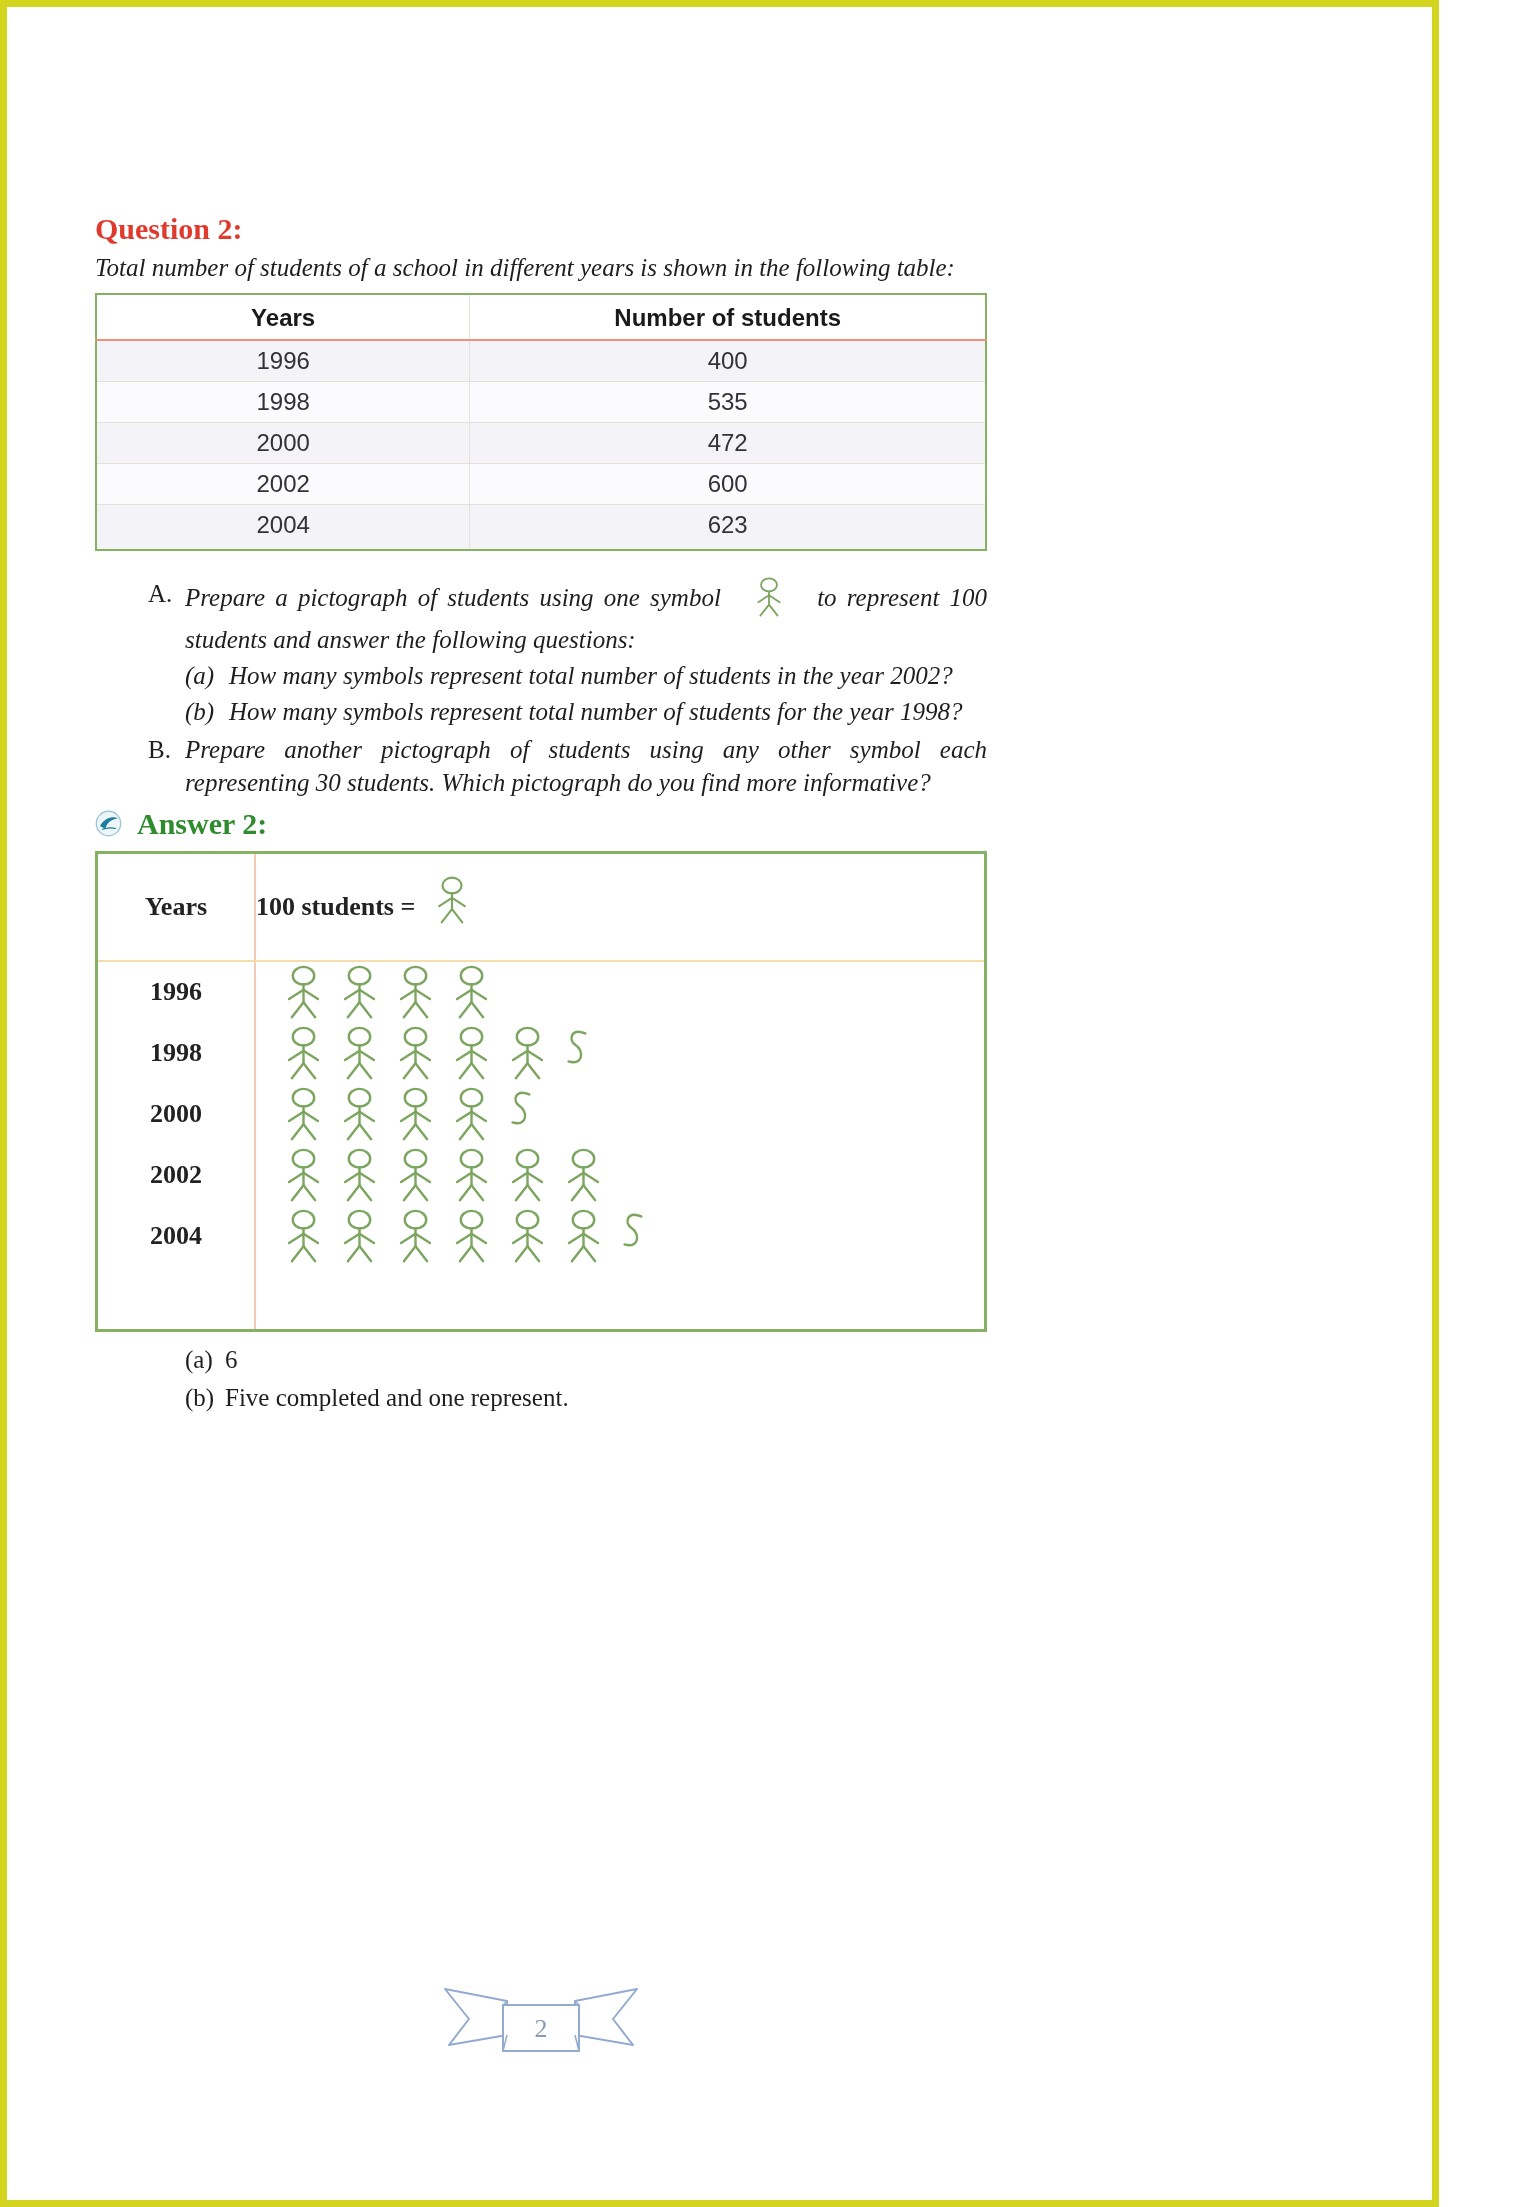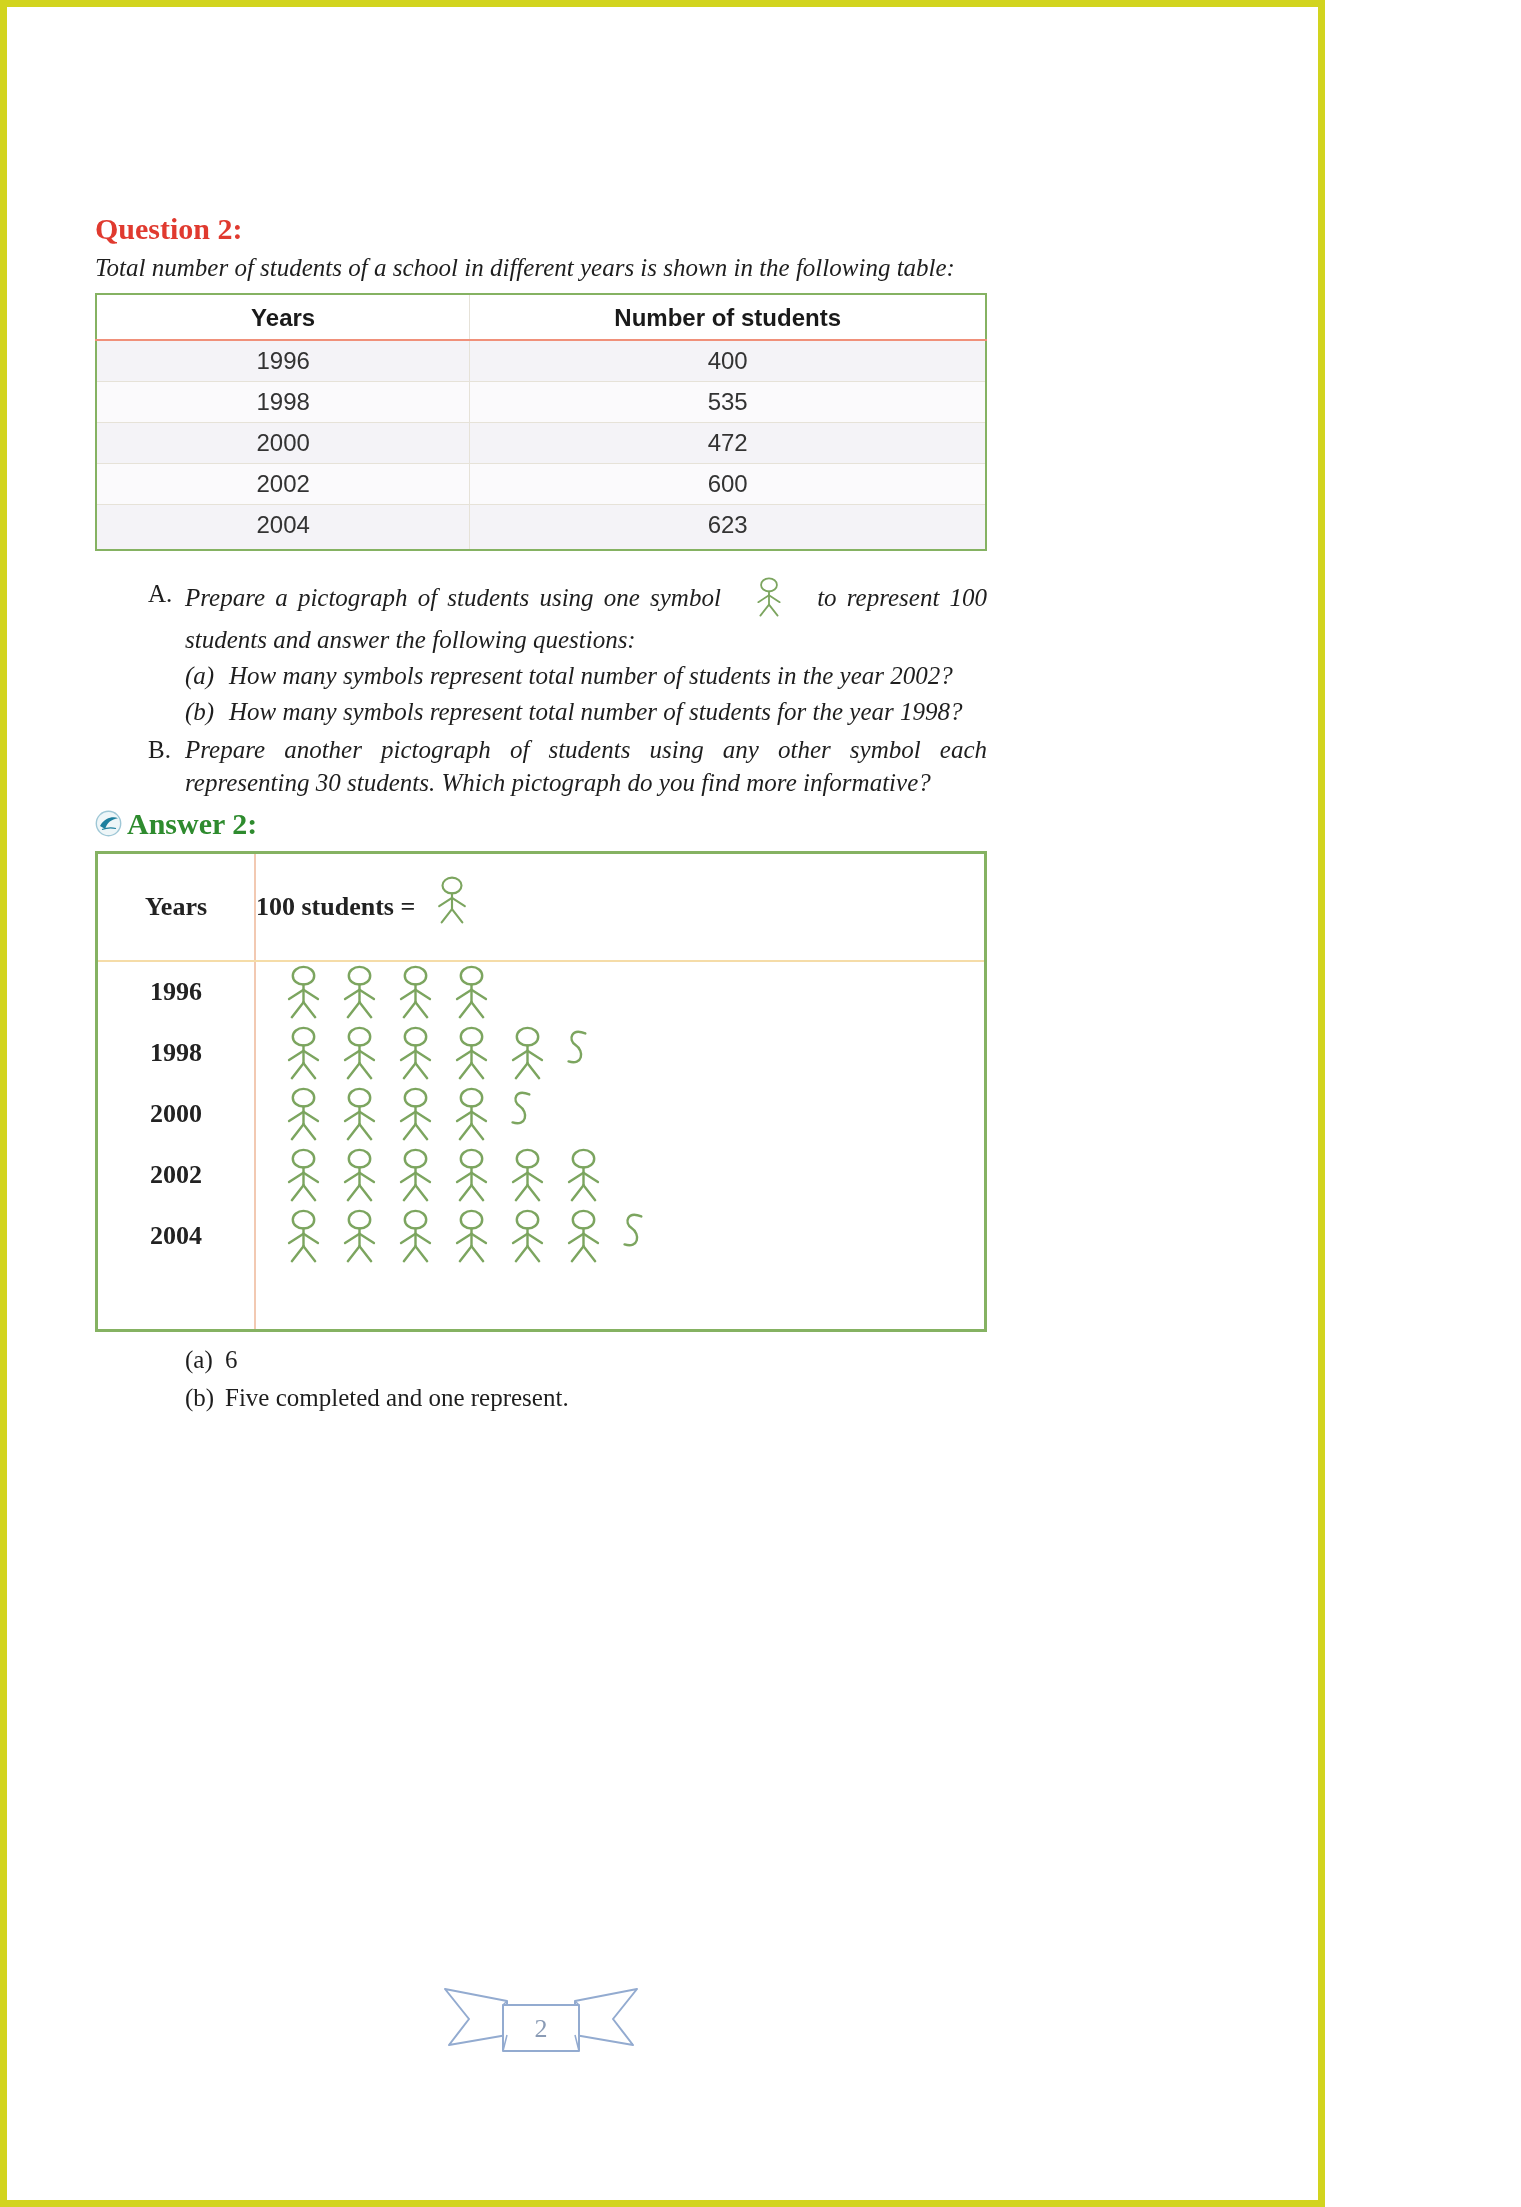--- a/index.html
+++ b/index.html
@@ -1,20 +1,20 @@
 <!DOCTYPE html>
 <html style="--page-border: #d2d41e; --question-heading: #e03a2f; --answer-heading: #2e8b2e; --table-border: #85b262; --figure-green: #7ca55f; --header-underline: #f0907a; --ribbon-blue: #93abd0;"><head>
 <meta charset="utf-8">
 <style>
   * { margin:0; padding:0; box-sizing:border-box; }
   html,body { background:#ffffff; }
   body { font-family:"Liberation Serif", serif; color:#222; }
 
   .page {
-    width:1325px; height:2207px;
+    width:1439px; height:2207px;
     border:7px solid var(--page-border,#d2d41e);
     background:#fff; position:relative; overflow:hidden;
   }
   .content { width:892px; margin-left:88px; padding-top:205px; }
 
   .q-heading {
     font-size:30px; font-weight:bold;
     color:var(--question-heading,#e03a2f);
     margin-bottom:6px;
   }
@@ -45,21 +45,21 @@
 
   .parts { margin-left:53px; font-size:25px; line-height:1.32; color:#1e1e1e; }
   .part { display:flex; margin-bottom:2px; }
   .part-label { width:37px; flex:none; }
   .part-body { flex:1;font-style:italic; }
   .part-text { text-align:justify; }
   .subs { margin-top:3px; }
   .sub-item { display:flex; margin-bottom:3px; }
   .sub-label { width:44px; flex:none; }
 
-  .ans-heading-row { display:flex; align-items:center; gap:5px; margin:8px 0 10px; }
+  .ans-heading-row { display:flex; align-items:center; gap:15px; margin:8px 0 10px; }
   .ans-heading { font-size:30px; font-weight:bold; color:var(--answer-heading,#2e8b2e); }
   .logo { display:inline-flex; }
 
   .fig { display:block; color:var(--figure-green,#7ca55f); }
   .fig ellipse, .fig path { fill:none; stroke:currentColor; stroke-width:2.6; stroke-linecap:round; }
   .inline-fig { display:inline-block; vertical-align:middle; margin:0 22px 6px; }
   .inline-fig .fig, .key-fig .fig { display:inline-block; vertical-align:middle; }
   .key-fig { display:inline-flex; margin-top:-14px; }
 
   .pict { border:3px solid var(--table-border,#85b262); margin-bottom:12px; background:#fff; }

